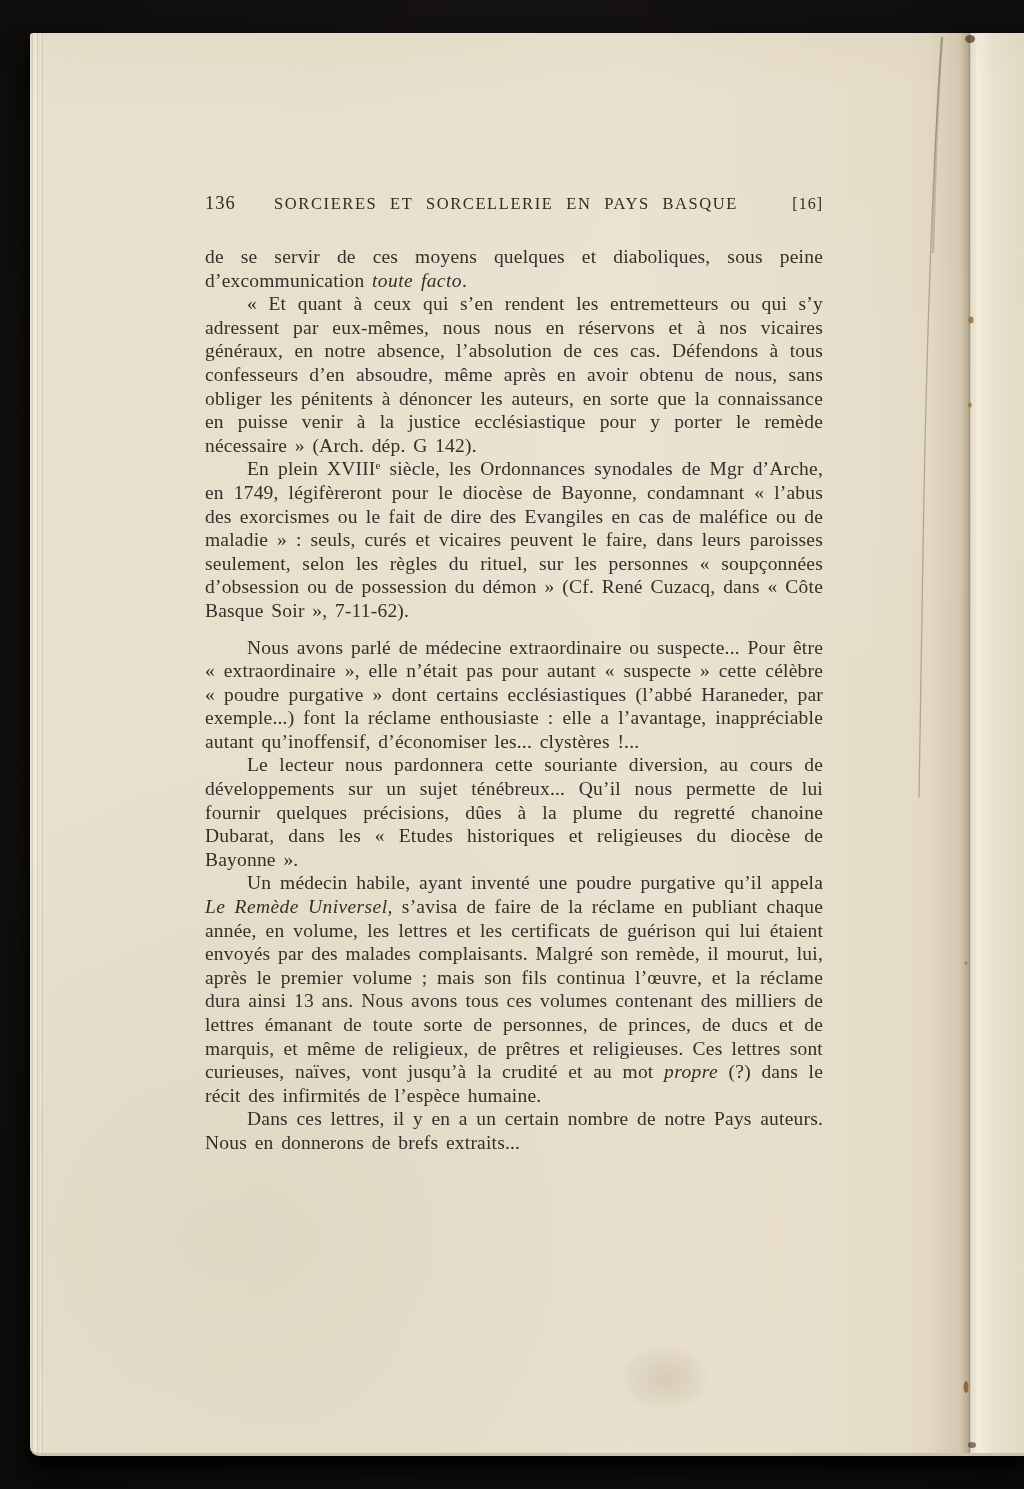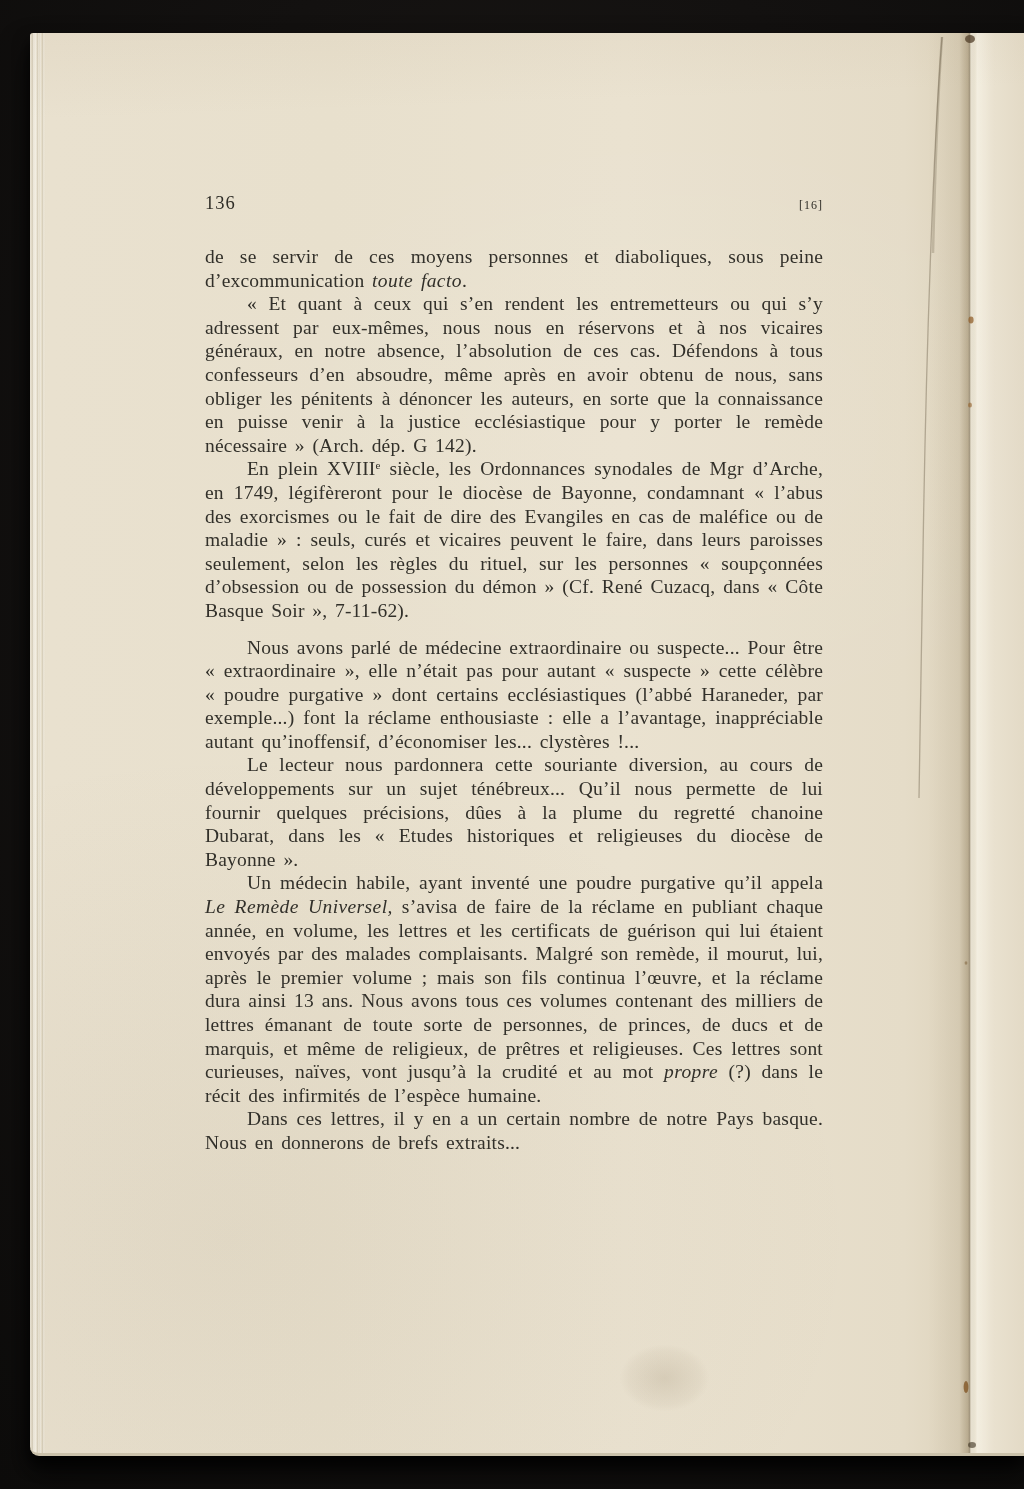--- a/index.html
+++ b/index.html
@@ -63,21 +63,21 @@
     display:flex;justify-content:space-between;align-items:baseline;
     margin-bottom:31px;
     font-size:17.5px;
     color:#2f2d27;
   }
   .page-num{font-size:18.5px;letter-spacing:1px;}
   .running-title{
     font-size:16.5px;letter-spacing:1.6px;word-spacing:7px;
     transform:translateX(-8px);
   }
-  .bracket-num{font-size:12px;letter-spacing:1px;}
+  .bracket-num{font-size:16px;letter-spacing:1px;}
   .body{
     font-size:19.5px;line-height:23.6px;
     text-align:justify;
     word-spacing:2.6px;letter-spacing:0.2px;
   }
   .body p{margin:0;text-indent:42px;}
   .body p.no-indent{text-indent:0;}
   .body p.gap-before{margin-top:13px;}
   .body sup{font-size:11px;line-height:0;vertical-align:6px;letter-spacing:0;}
   .body i{letter-spacing:0.4px;}
@@ -98,26 +98,27 @@
       <ellipse cx="941" cy="287" rx="2.6" ry="3.4" fill="rgba(146,96,44,0.75)"></ellipse>
       <ellipse cx="940" cy="372" rx="2" ry="2.6" fill="rgba(146,96,44,0.6)"></ellipse>
       <ellipse cx="936" cy="930" rx="1.4" ry="1.8" fill="rgba(120,90,50,0.5)"></ellipse>
       <ellipse cx="936" cy="1354" rx="2.4" ry="6" fill="rgba(130,86,38,0.8)"></ellipse>
       <ellipse cx="942" cy="1412" rx="4" ry="3" fill="rgba(60,48,32,0.6)"></ellipse>
     </svg>
 
     <div class="content">
       <div class="page-header">
         <span class="page-num">136</span>
+        <span class="running-title">SORCIERES ET SORCELLERIE EN PAYS BASQUE</span>
         <span class="bracket-num">[16]</span>
       </div>
       <div class="body">
-          <p class="no-indent"><span>de se servir de ces moyens personnes et diaboliques, sous peine d’excommunication </span><i>toute facto</i><span>.</span></p>
+          <p class="no-indent"><span>de se servir de ces moyens quelques et diaboliques, sous peine d’excommunication </span><i>toute facto</i><span>.</span></p>
           <p class=""><span>« Et quant à ceux qui s’en rendent les entremetteurs ou qui s’y adressent par eux-mêmes, nous nous en réservons et à nos vicaires généraux, en notre absence, l’absolution de ces cas. Défendons à tous confesseurs d’en absoudre, même après en avoir obtenu de nous, sans obliger les pénitents à dénoncer les auteurs, en sorte que la connaissance en puisse venir à la justice ecclésiastique pour y porter le remède nécessaire » (Arch. dép. G 142).</span></p>
           <p class=""><span>En plein XVIII</span><sup>e</sup><span> siècle, les Ordonnances synodales de Mgr d’Arche, en 1749, légifèreront pour le diocèse de Bayonne, condamnant « l’abus des exorcismes ou le fait de dire des Evangiles en cas de maléfice ou de maladie » : seuls, curés et vicaires peuvent le faire, dans leurs paroisses seulement, selon les règles du rituel, sur les personnes « soupçonnées d’obsession ou de possession du démon » (Cf. René Cuzacq, dans « Côte Basque Soir », 7-11-62).</span></p>
           <p class=" gap-before"><span>Nous avons parlé de médecine extraordinaire ou suspecte... Pour être « extraordinaire », elle n’était pas pour autant « suspecte » cette célèbre « poudre purgative » dont certains ecclésiastiques (l’abbé Haraneder, par exemple...) font la réclame enthousiaste : elle a l’avantage, inappréciable autant qu’inoffensif, d’économiser les... clystères !...</span></p>
           <p class=""><span>Le lecteur nous pardonnera cette souriante diversion, au cours de développements sur un sujet ténébreux... Qu’il nous permette de lui fournir quelques précisions, dûes à la plume du regretté chanoine Dubarat, dans les « Etudes historiques et religieuses du diocèse de Bayonne ».</span></p>
           <p class=""><span>Un médecin habile, ayant inventé une poudre purgative qu’il appela </span><i>Le Remède Universel,</i><span> s’avisa de faire de la réclame en publiant chaque année, en volume, les lettres et les certificats de guérison qui lui étaient envoyés par des malades complaisants. Malgré son remède, il mourut, lui, après le premier volume ; mais son fils continua l’œuvre, et la réclame dura ainsi 13 ans. Nous avons tous ces volumes contenant des milliers de lettres émanant de toute sorte de personnes, de princes, de ducs et de marquis, et même de religieux, de prêtres et religieuses. Ces lettres sont curieuses, naïves, vont jusqu’à la crudité et au mot </span><i>propre</i><span> (?) dans le récit des infirmités de l’espèce humaine.</span></p>
-          <p class=""><span>Dans ces lettres, il y en a un certain nombre de notre Pays basque. Nous en donnerons de brefs extraits...</span></p>
+          <p class=""><span>Dans ces lettres, il y en a un certain nombre de notre Pays auteurs. Nous en donnerons de brefs extraits...</span></p>
         </div>
     </div>
   </div>
 </div>
 
 </body></html>

